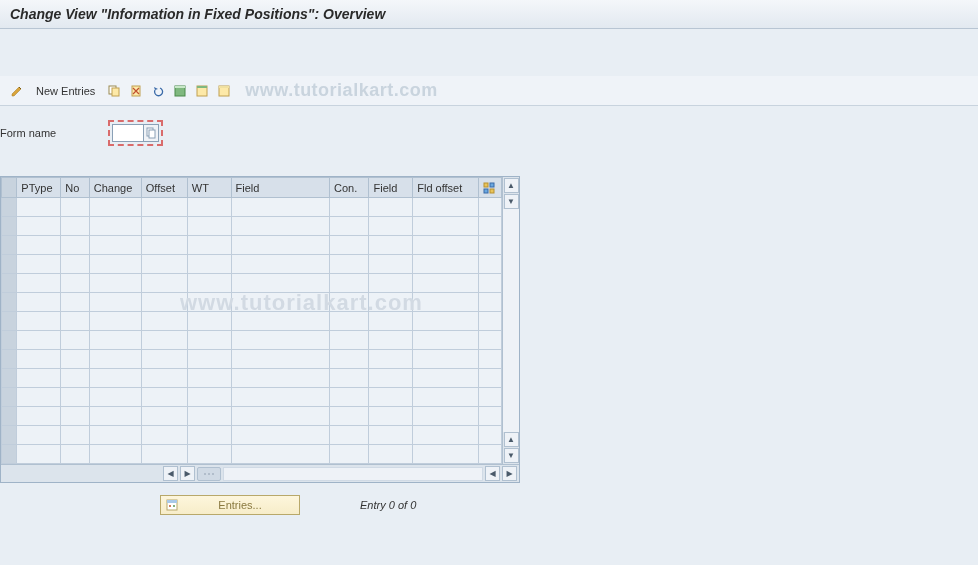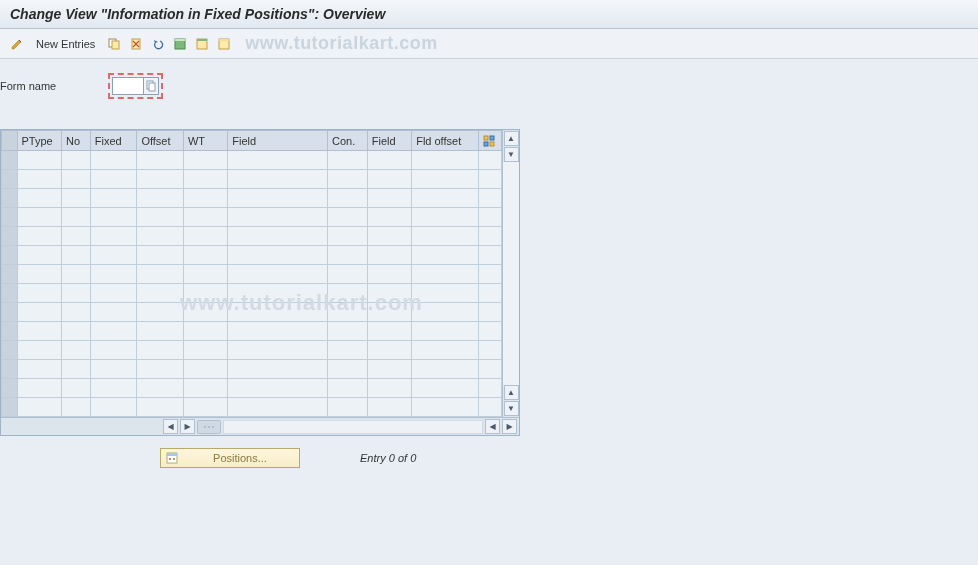--- a/index.html
+++ b/index.html
@@ -27,20 +27,21 @@
       font-weight: bold;
       color: #2a2a2a;
     }
     .toolbar {
       background: #eff3f8;
       border-bottom: 1px solid #c8d3de;
       padding: 4px 8px;
       display: flex;
       align-items: center;
       gap: 4px;
+      margin-top: 47px;
     }
     .tb-btn {
       width: 18px;
       height: 18px;
       display: inline-flex;
       align-items: center;
       justify-content: center;
       border: 1px solid transparent;
       border-radius: 2px;
       cursor: pointer;
@@ -324,21 +325,21 @@
 
   <div class="table-panel">
     <div class="table-container">
       <div class="table-wrapper">
         <table>
           <thead>
             <tr>
               <th class="sel-col"></th>
               <th style="width:40px">PType</th>
               <th style="width:26px">No</th>
-              <th style="width:42px">Fixed</th>
+              <th style="width:42px">Change</th>
               <th style="width:42px">Offset</th>
               <th style="width:40px">WT</th>
               <th style="width:90px">Field</th>
               <th style="width:36px">Con.</th>
               <th style="width:40px">Field</th>
               <th style="width:60px">Fld offset</th>
               <th class="config-col">
                 <svg width="12" height="12" viewBox="0 0 12 12">
                     <rect x="1" y="1" width="4" height="4" fill="#e8c45a" stroke="#b89030"></rect>
                     <rect x="7" y="1" width="4" height="4" fill="#6aa8e0" stroke="#3a6aa8"></rect>
@@ -566,20 +567,20 @@
   <div class="bottom-row">
     <div class="position-btn">
       <span class="position-btn-icon">
         <svg width="12" height="12" viewBox="0 0 12 12">
             <rect x="1" y="1" width="10" height="10" fill="#fff" stroke="#b8a86a"></rect>
             <rect x="1" y="1" width="10" height="3" fill="#a8c8e8"></rect>
             <rect x="3" y="6" width="2" height="2" fill="#d08060"></rect>
             <rect x="7" y="6" width="2" height="2" fill="#80b080"></rect>
           </svg>
       </span>
-      <span class="position-btn-text">Positions...</span>
+      <span class="position-btn-text">Entries...</span>
     </div>
     <span class="entry-text">Entry 0 of 0</span>
   </div>
 
 </div>
 
 <div class="watermark-big">www.tutorialkart.com</div>
 
 </body></html>

